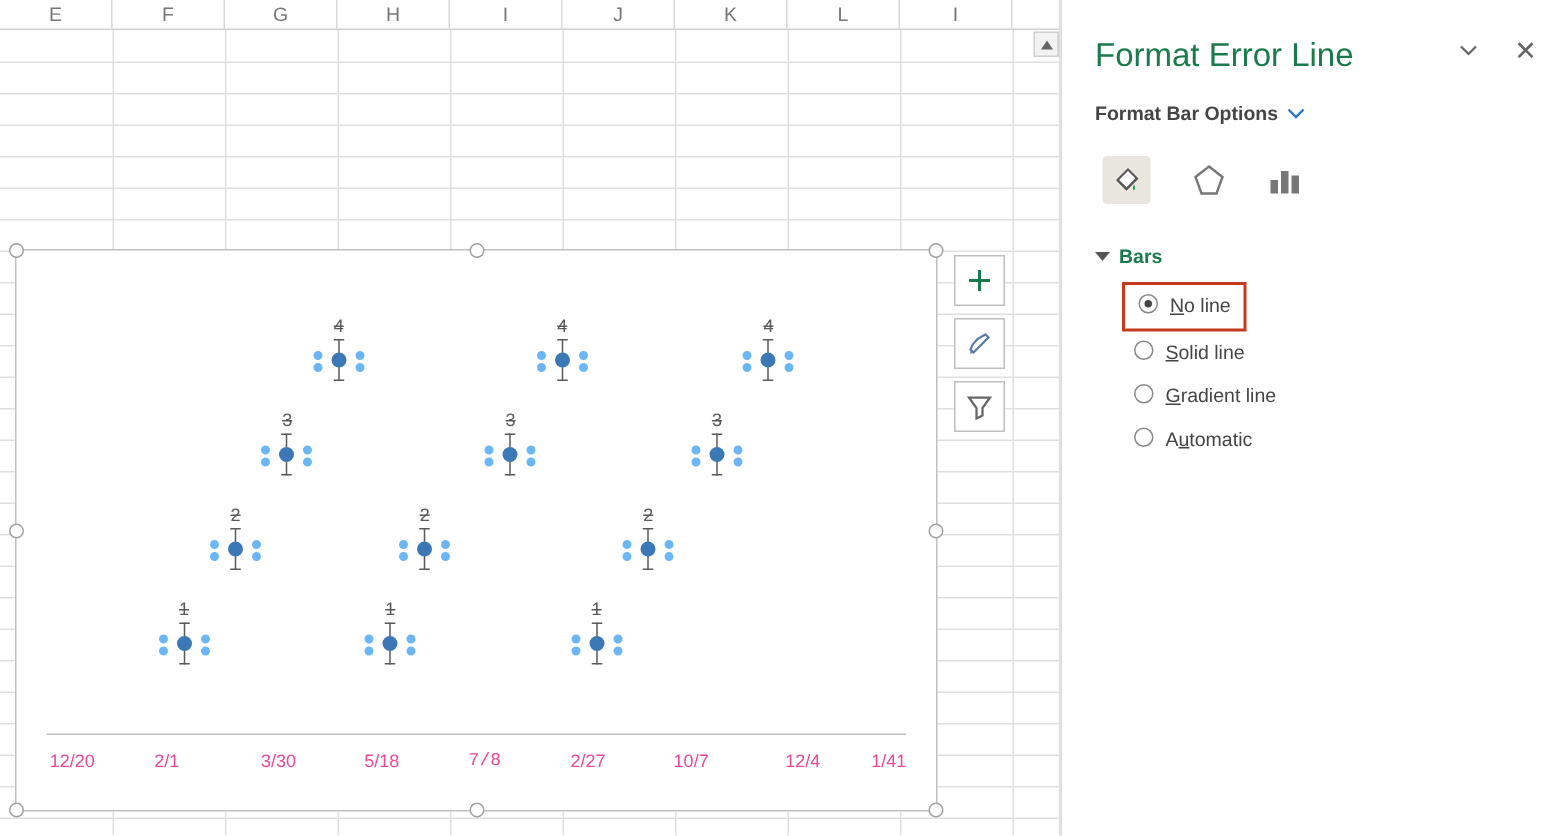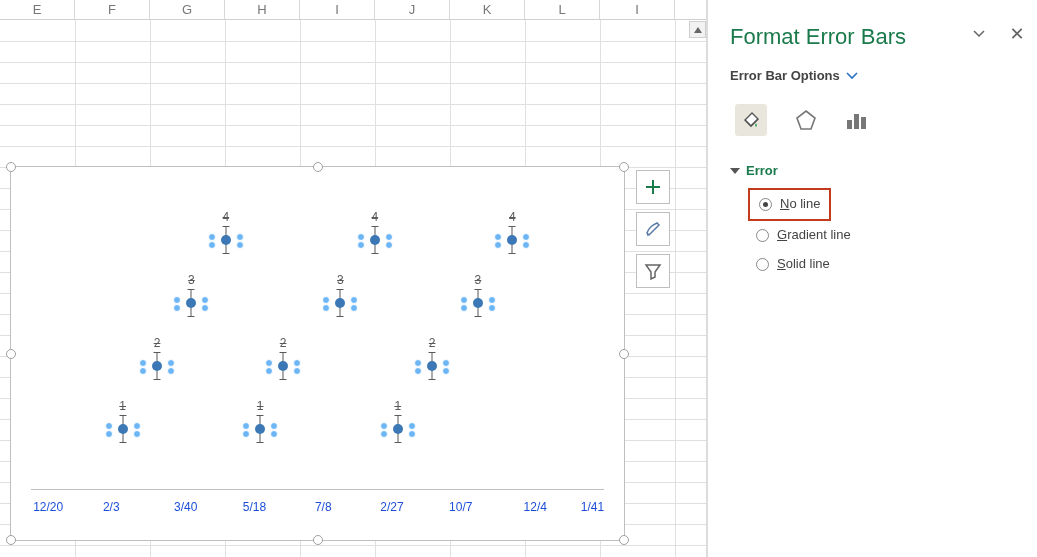--- a/index.html
+++ b/index.html
@@ -108,21 +108,21 @@
     background: #bfbfbf;
   }
   .x-labels {
     position: absolute;
     left: 20px; right:20px; bottom: 20px;
     height: 20px;
   }
   .x-label {
     position: absolute;
     font-size: 12px;
-    color: #1d4ed8;
+    color: #ec4899;
     transform: translateX(-50%);
   }
   .dot-big {
     position: absolute;
     width: 10px; height: 10px;
     background: #3b78b5;
     border-radius: 50%;
     transform: translate(-50%, -50%);
   }
   .dot-sel {
@@ -223,21 +223,21 @@
     display:flex; align-items:center; gap:6px;
     color: #1a7a4b;
     font-weight: 600;
     margin-bottom: 10px;
     cursor: pointer;
   }
   .section-hdr .tri {
     width:0;height:0;border-left:5px solid transparent;border-right:5px solid transparent;border-top:6px solid #555;
   }
   .radio-row {
-    display:flex; align-items:flex-end; gap:8px;
+    display:flex; align-items:flex-start; gap:8px;
     padding: 6px 8px;
     margin-bottom: 2px;
     cursor: pointer;
     font-size: 13px;
     color: #444;
   }
   .radio {
     width: 13px; height:13px; border-radius:50%;
     border: 1px solid #888; background:#fff;
     display:flex; align-items:center; justify-content:center;
@@ -405,24 +405,24 @@
           <div class="errbar" style="left: 84%; top: 49px; height: 28px;"></div>
           <div class="dot-big" style="left: 84%; top: 63px;"></div>
           <div class="dot-sel" style="left: calc(84% - 14px); top: 60px;"></div>
           <div class="dot-sel" style="left: calc(84% - 14px); top: 68px;"></div>
           <div class="dot-sel" style="left: calc(84% + 14px); top: 60px;"></div>
           <div class="dot-sel" style="left: calc(84% + 14px); top: 68px;"></div>
           <div class="dlabel" style="left: 84%; top: 47px;">4</div>
         </div>
       <div class="x-labels" id="xlabels">
           <div class="x-label" style="left: 3%;">12/20</div>
-          <div class="x-label" style="left: 14%;">2/3</div>
-          <div class="x-label" style="left: 27%;">3/40</div>
+          <div class="x-label" style="left: 14%;">2/1</div>
+          <div class="x-label" style="left: 27%;">3/30</div>
           <div class="x-label" style="left: 39%;">5/18</div>
-          <div class="x-label" style="left: 51%;">7/8</div>
+          <div class="x-label" style="left: 51%; font-family: Liberation Mono, monospace;">7/8</div>
           <div class="x-label" style="left: 63%;">2/27</div>
           <div class="x-label" style="left: 75%;">10/7</div>
           <div class="x-label" style="left: 88%;">12/4</div>
           <div class="x-label" style="left: 98%;">1/41</div>
         </div>
     </div>
 
     <div class="chart-btns">
       <div class="chart-btn">
         <svg width="18" height="18" viewBox="0 0 18 18">
@@ -446,24 +446,24 @@
     </div>
   </div>
 
   <div class="pane">
     <div class="pane-dd">
       <svg width="12" height="8" viewBox="0 0 12 8">
           <path d="M1 1 L6 6 L11 1" stroke="#666" stroke-width="1.5" fill="none"></path>
         </svg>
     </div>
     <div class="pane-close">✕</div>
-    <h1>Format Error Bars</h1>
+    <h1>Format Error Line</h1>
 
     <div class="opts-row">
-      <span class="lbl">Error Bar Options</span>
+      <span class="lbl">Format Bar Options</span>
       <svg width="12" height="10" viewBox="0 0 12 10">
           <path d="M1 2 L6 7 L11 2" stroke="#2a72c8" stroke-width="1.6" fill="none"></path>
         </svg>
     </div>
 
     <div class="tab-icons">
       <div class="tab1-wrap">
         <div class="circle-sel" style="left:-3px;top:-3px;right:-3px;bottom:-3px;"></div>
         <div class="tab-icon active">
           <svg width="24" height="24" viewBox="0 0 24 24">
@@ -482,35 +482,39 @@
         <svg width="24" height="24" viewBox="0 0 24 24">
           <rect x="3" y="12" width="5" height="9" fill="#777"></rect>
           <rect x="10" y="6" width="5" height="15" fill="#777"></rect>
           <rect x="17" y="9" width="5" height="12" fill="#777"></rect>
         </svg>
       </div>
     </div>
 
     <div class="section-hdr">
       <span class="tri"></span>
-      <span>Error</span>
+      <span>Bars</span>
     </div>
 
     <div style="margin-left:18px;">
       <span class="radio-box-sel">
         <span class="radio-row" style="padding:2px 2px;">
           <span class="radio">
               <span class="dot"></span>
             </span>
           <span><span class="u">N</span><span>o line</span></span>
         </span>
       </span>
       <div class="radio-row">
         <span class="radio"></span>
-        <span><span class="u">G</span>radient line</span>
+        <span><span class="u">S</span>olid line</span>
       </div>
       <div class="radio-row">
         <span class="radio"></span>
-        <span><span class="u">S</span>olid line</span>
+        <span><span class="u">G</span>radient line</span>
+      </div>
+      <div class="radio-row">
+        <span class="radio"></span>
+        <span>A<span class="u">u</span>tomatic</span>
       </div>
     </div>
   </div>
 </div>
 
 </body></html>

